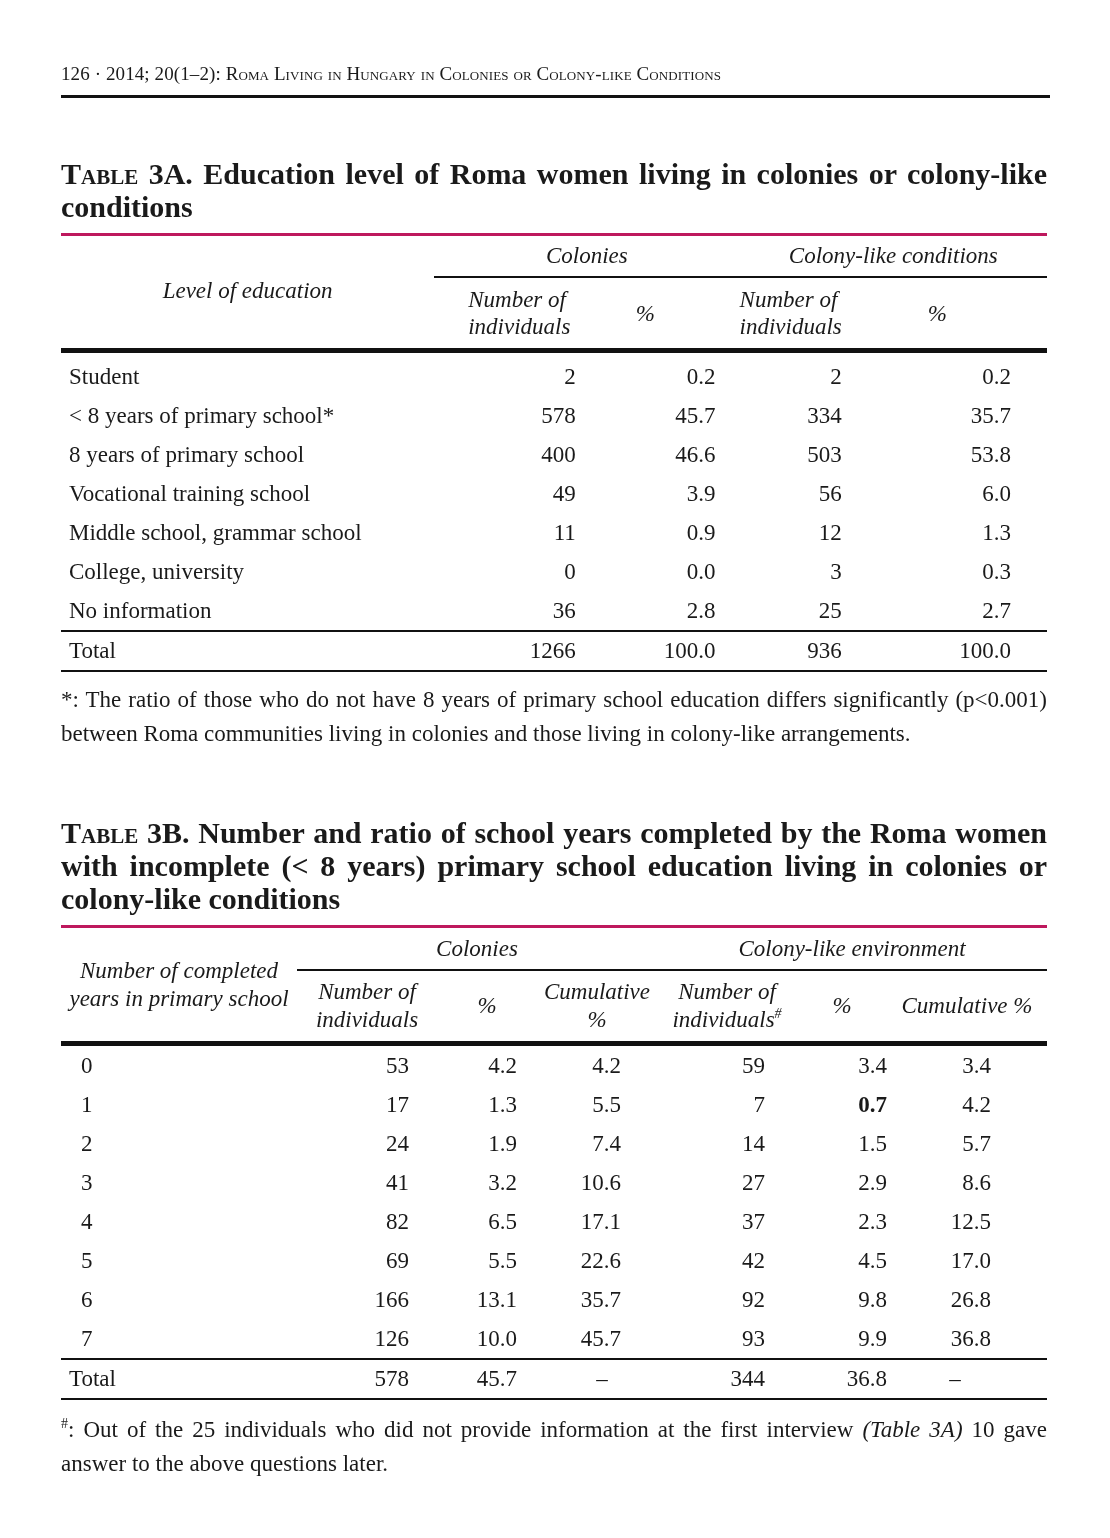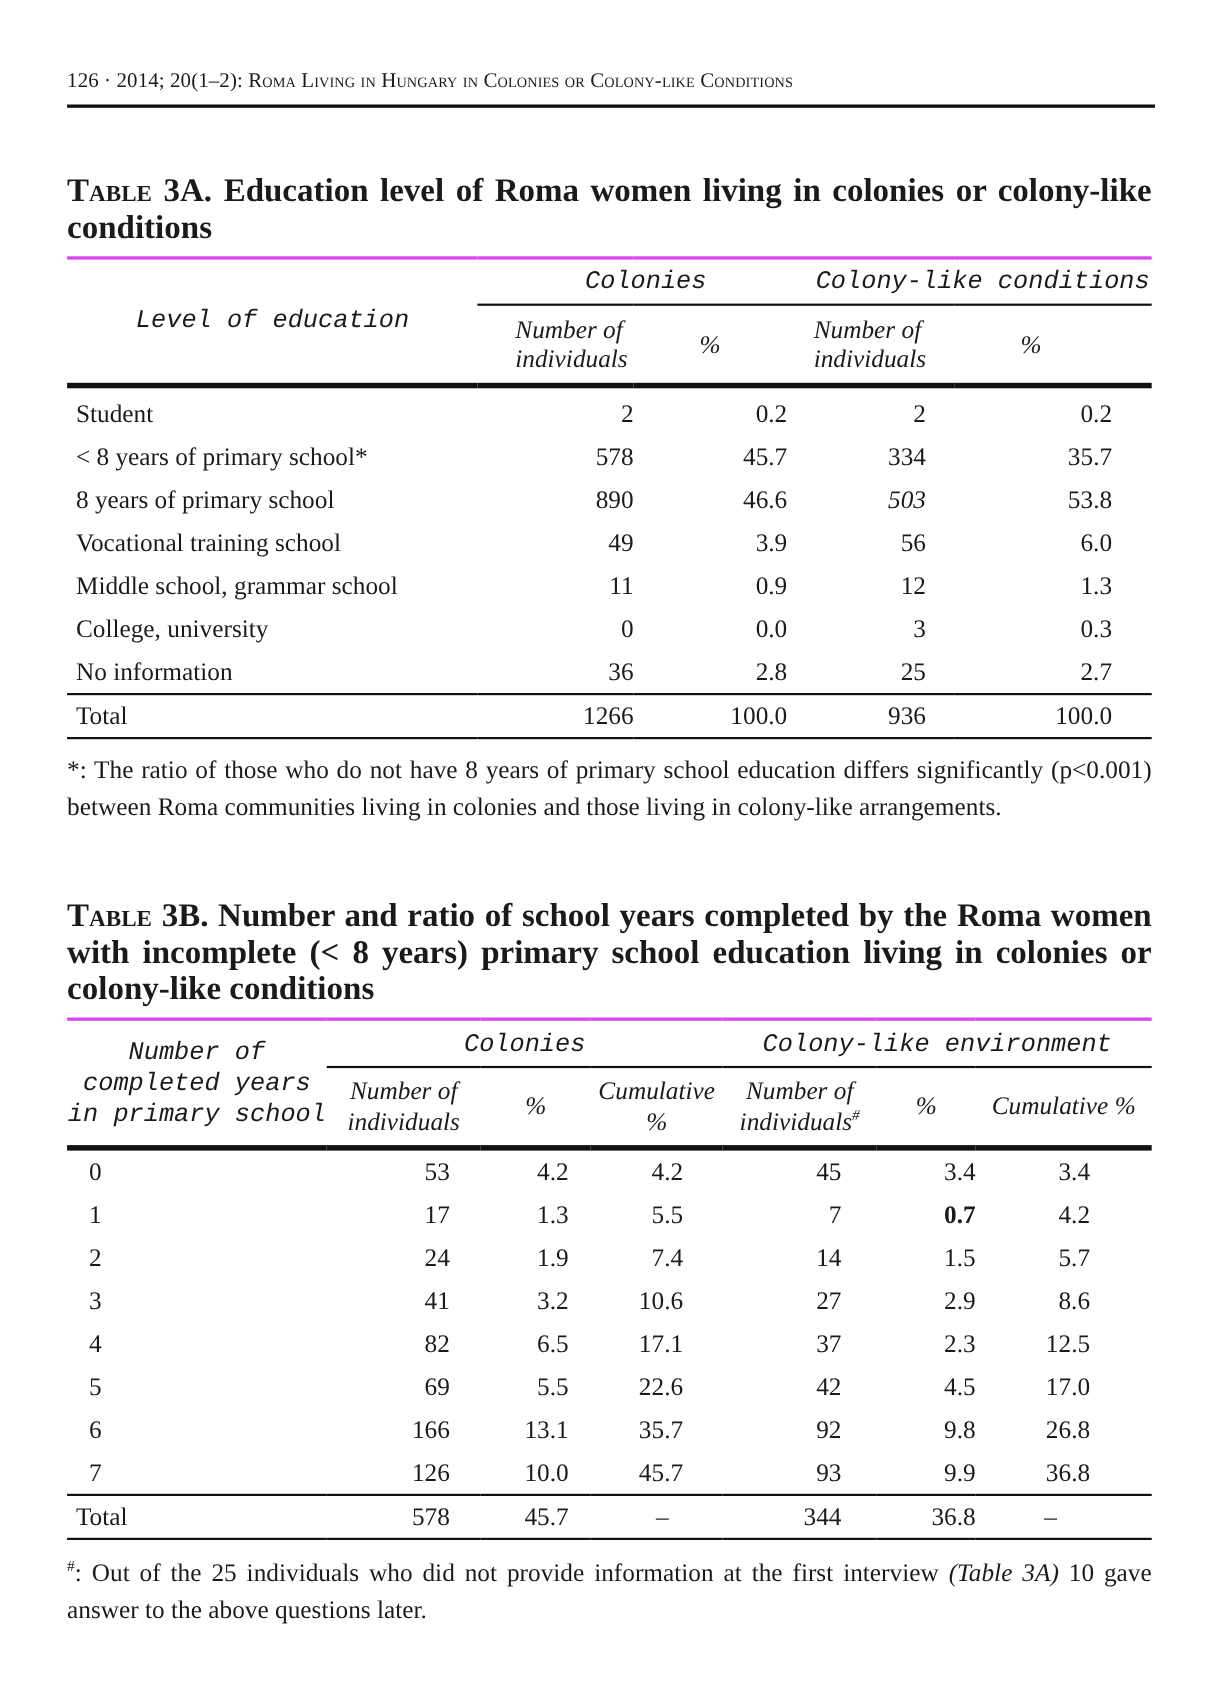--- a/index.html
+++ b/index.html
@@ -21,21 +21,21 @@
       font-weight: bold; font-size: 30px; line-height: 33px; text-align: justify;
       text-align-last: left;
     }
     .caption .tlabel { font-variant: small-caps; }
     .cap-a { top: 157px; }
     .cap-b { top: 816px; }
 
     table { border-collapse: collapse; position: absolute; left: 0; width: 986px; font-size: 23px; }
     td, th { padding: 0; font-weight: normal; }
     .italic { font-style: italic; }
-    .thick-top { border-top: 3px solid #d946ef; font-family: Liberation Mono, monospace; }
+    .thick-top { border-top: 3px solid #be185d; }
     .thick-bot { border-bottom: 5px solid #111; }
     .thin-bot { border-bottom: 2px solid #111; }
     .thin-top { border-top: 2px solid #111; }
     .num { text-align: right; }
     .ctr { text-align: center; }
 
     
     #table-3a { top: 233px; }
     #table-3a .h1 td { height: 40px; vertical-align: middle; }
     #table-3a .h2 td { height: 70px; vertical-align: middle; line-height: 27px; }
@@ -106,23 +106,23 @@
         </tr>
         <tr class="body">
           <td class="lbl">&lt; 8 years of primary school*</td>
           <td class="num">578</td>
           <td class="num" style="padding-right:24px;">45.7</td>
           <td class="num" style="padding-right:26px;">334</td>
           <td class="num" style="padding-right:36px;">35.7</td>
         </tr>
         <tr class="body">
           <td class="lbl">8 years of primary school</td>
-          <td class="num">890</td>
+          <td class="num">400</td>
           <td class="num" style="padding-right:24px;">46.6</td>
-          <td class="num" style="padding-right:26px;font-style:italic;">503</td>
+          <td class="num" style="padding-right:26px;">503</td>
           <td class="num" style="padding-right:36px;">53.8</td>
         </tr>
         <tr class="body">
           <td class="lbl">Vocational training school</td>
           <td class="num">49</td>
           <td class="num" style="padding-right:24px;">3.9</td>
           <td class="num" style="padding-right:26px;">56</td>
           <td class="num" style="padding-right:36px;">6.0</td>
         </tr>
         <tr class="body">
@@ -188,21 +188,21 @@
       <td class="italic ctr thick-bot">%</td>
       <td class="italic ctr thick-bot">Cumulative %</td>
     </tr>
     </tbody>
       <tbody id="t3b-body">
         <tr class="body">
           <td class="lbl">0</td>
           <td class="num" style="padding-right:28px;">53</td>
           <td class="num" style="padding-right:20px;">4.2</td>
           <td class="num" style="padding-right:36px;">4.2</td>
-          <td class="num" style="padding-right:32px;">45</td>
+          <td class="num" style="padding-right:32px;">59</td>
           <td class="num" style="padding-right:0px;">3.4</td>
           <td class="num" style="padding-right:56px;">3.4</td>
         </tr>
         <tr class="body">
           <td class="lbl">1</td>
           <td class="num" style="padding-right:28px;">17</td>
           <td class="num" style="padding-right:20px;">1.3</td>
           <td class="num" style="padding-right:36px;">5.5</td>
           <td class="num" style="padding-right:32px;">7</td>
           <td class="num" style="padding-right:0px;font-weight:bold;">0.7</td>

